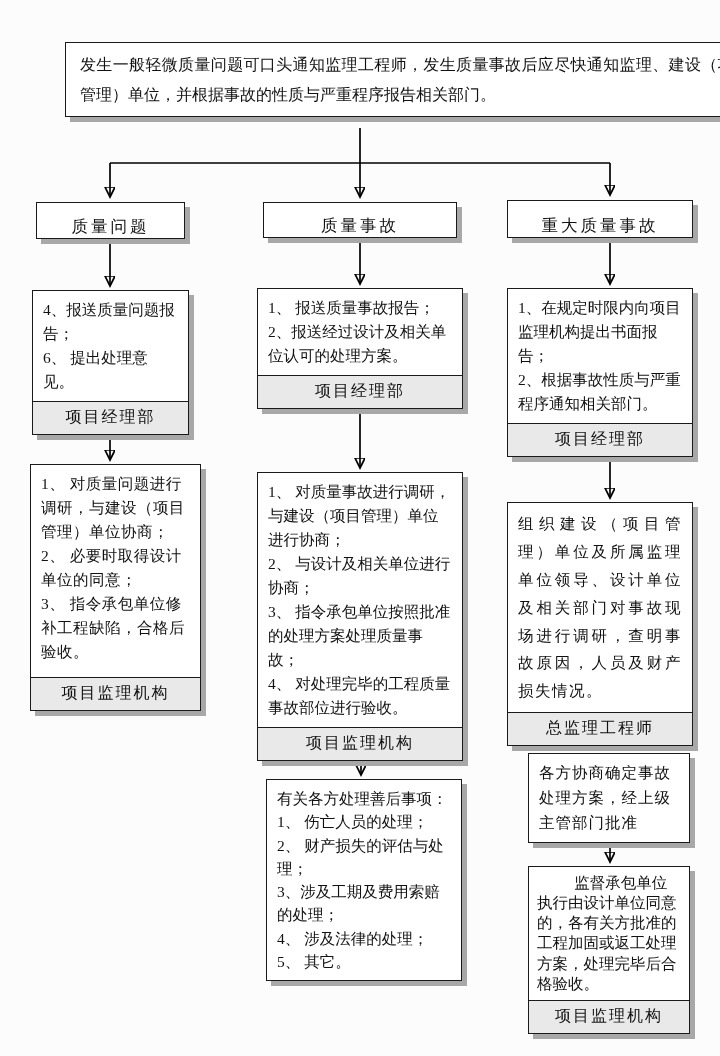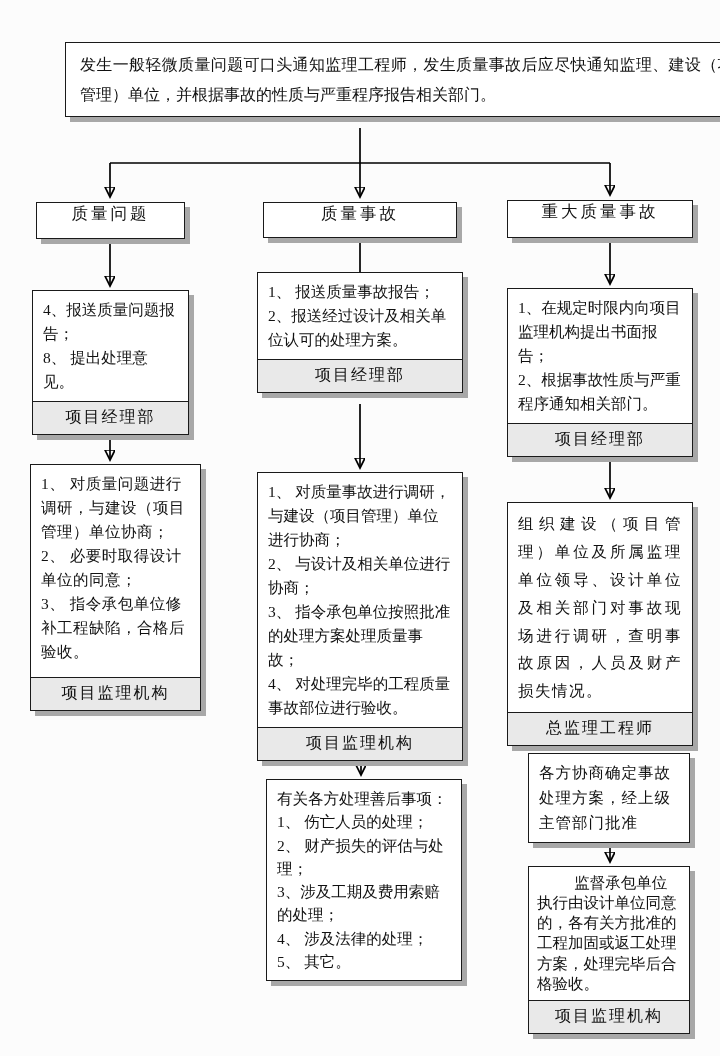--- a/index.html
+++ b/index.html
@@ -9,32 +9,32 @@
   }
   html,body{ width:720px; background:var(--page-bg); }
   body{ font-family:"Liberation Serif","DejaVu Serif",serif; color:var(--ink); }
   .stage{ position:relative; width:720px; height:1056px; overflow:hidden; }
   .wires{ position:absolute; left:0; top:0; width:720px; height:1056px; }
   .box{ position:absolute; background:var(--box-bg); border:1.6px solid var(--line);
         box-shadow:5px 5px 0 var(--shadow); }
   .body{ padding:7px 10px; font-size:15.5px; line-height:1.55; word-break:break-all; }
   .band{ border-top:1.6px solid var(--line); background:var(--band-bg); text-align:center;
          font-size:16px; padding:5px 4px 6px; letter-spacing:2px; }
-  .cat{ display:flex; align-items:flex-start; justify-content:center; text-align:center;
+  .cat{ display:flex; align-items:flex-end; justify-content:center; text-align:center;
         font-size:16.5px; letter-spacing:3px; }
   .li{ display:block; }
   
   .n-top{ left:65px; top:42px; width:700px;font-family:Liberation Serif, serif; }
   .n-top .body{ font-size:16px; line-height:1.85; padding:7px 14px; min-height:68px; text-align:justify; }
   .n-cat-l{ left:36px;  top:202px; width:149px; height:37px; }
   .n-cat-m{ left:263px; top:202px; width:194px; height:36px; }
   .n-cat-r{ left:507px; top:200px; width:186px; height:38px; }
   .n-l1{ left:32px;  top:290px; width:157px; } .n-l1 .body{ min-height:86px; }
   .n-l2{ left:30px;  top:464px; width:171px; } .n-l2 .body{ min-height:212px; letter-spacing:.5px; }
-  .n-m1{ left:257px; top:272px; width:206px; } .n-m1 .body{ min-height:80px; }
+  .n-m1{ left:257px; top:288px; width:206px; } .n-m1 .body{ min-height:80px; }
   .n-m2{ left:257px; top:472px; width:206px; } .n-m2 .body{ min-height:216px; }
   .n-m3{ left:266px; top:779px; width:196px; } .n-m3 .body{ min-height:168px; line-height:1.5; }
   .n-r1{ left:507px; top:288px; width:186px; } .n-r1 .body{ min-height:125px; }
   .n-r2{ left:507px; top:502px; width:186px; }
   .n-r2 .body{ min-height:162px; line-height:1.8; letter-spacing:1.5px; text-align:justify; }
   .n-r3{ left:528px; top:753px; width:162px; } .n-r3 .body{ min-height:60px; line-height:1.6; letter-spacing:1px; }
   .n-r4{ left:528px; top:866px; width:162px; }
   .n-r4 .body{ min-height:122px; line-height:1.3; padding:6px 8px; }
   .n-r4 .para{ text-indent:2.4em; }
   .wires line, .wires path{ stroke:#000; stroke-width:1.7; fill:none; }
@@ -76,21 +76,21 @@
   <div class="box cat n-cat-m">
     <span>质量事故</span>
   </div>
   <div class="box cat n-cat-r">
     <span>重大质量事故</span>
   </div>
 
   <div class="box n-l1">
     <div class="body">
       <span class="li">4、报送质量问题报告；</span>
-      <span class="li">8、 提出处理意见。</span>
+      <span class="li">6、 提出处理意见。</span>
     </div>
     <div class="band">项目经理部</div>
   </div>
   <div class="box n-l2">
     <div class="body">
       <span class="li">1、 对质量问题进行调研，与建设（项目管理）单位协商；</span>
       <span class="li">2、 必要时取得设计单位的同意；</span>
       <span class="li">3、 指令承包单位修补工程缺陷，合格后验收。</span>
     </div>
     <div class="band">项目监理机构</div>

